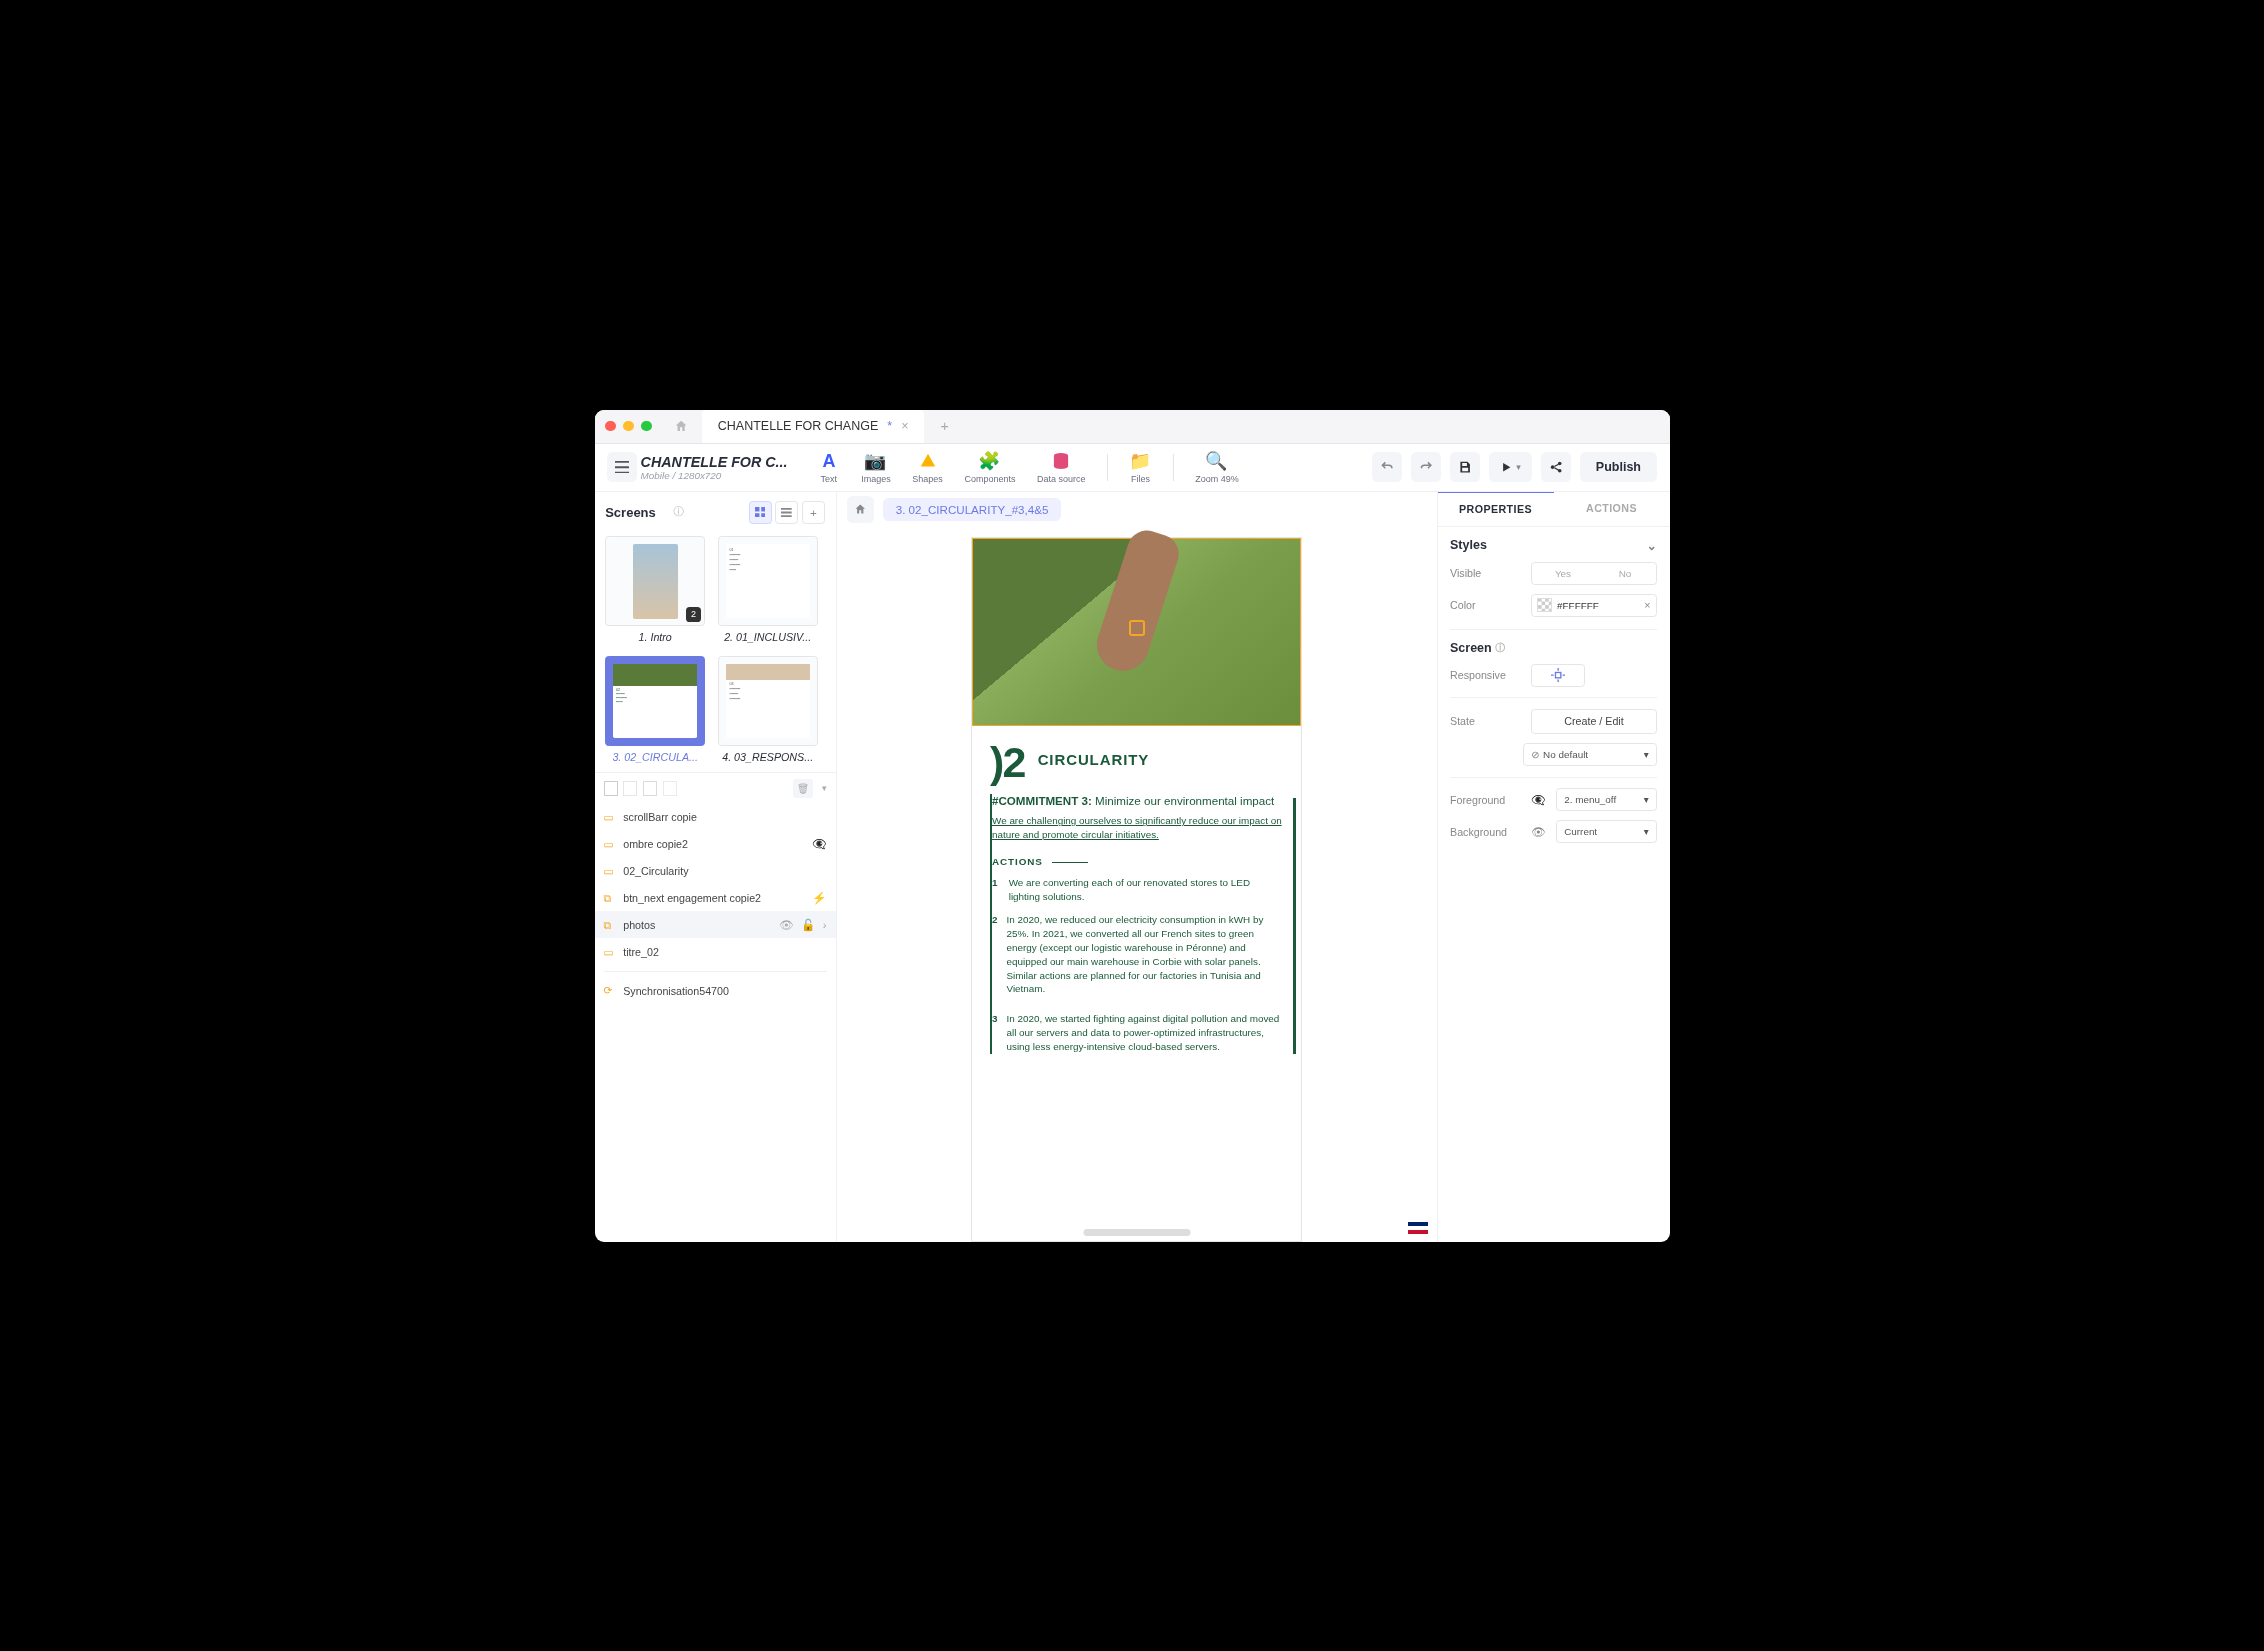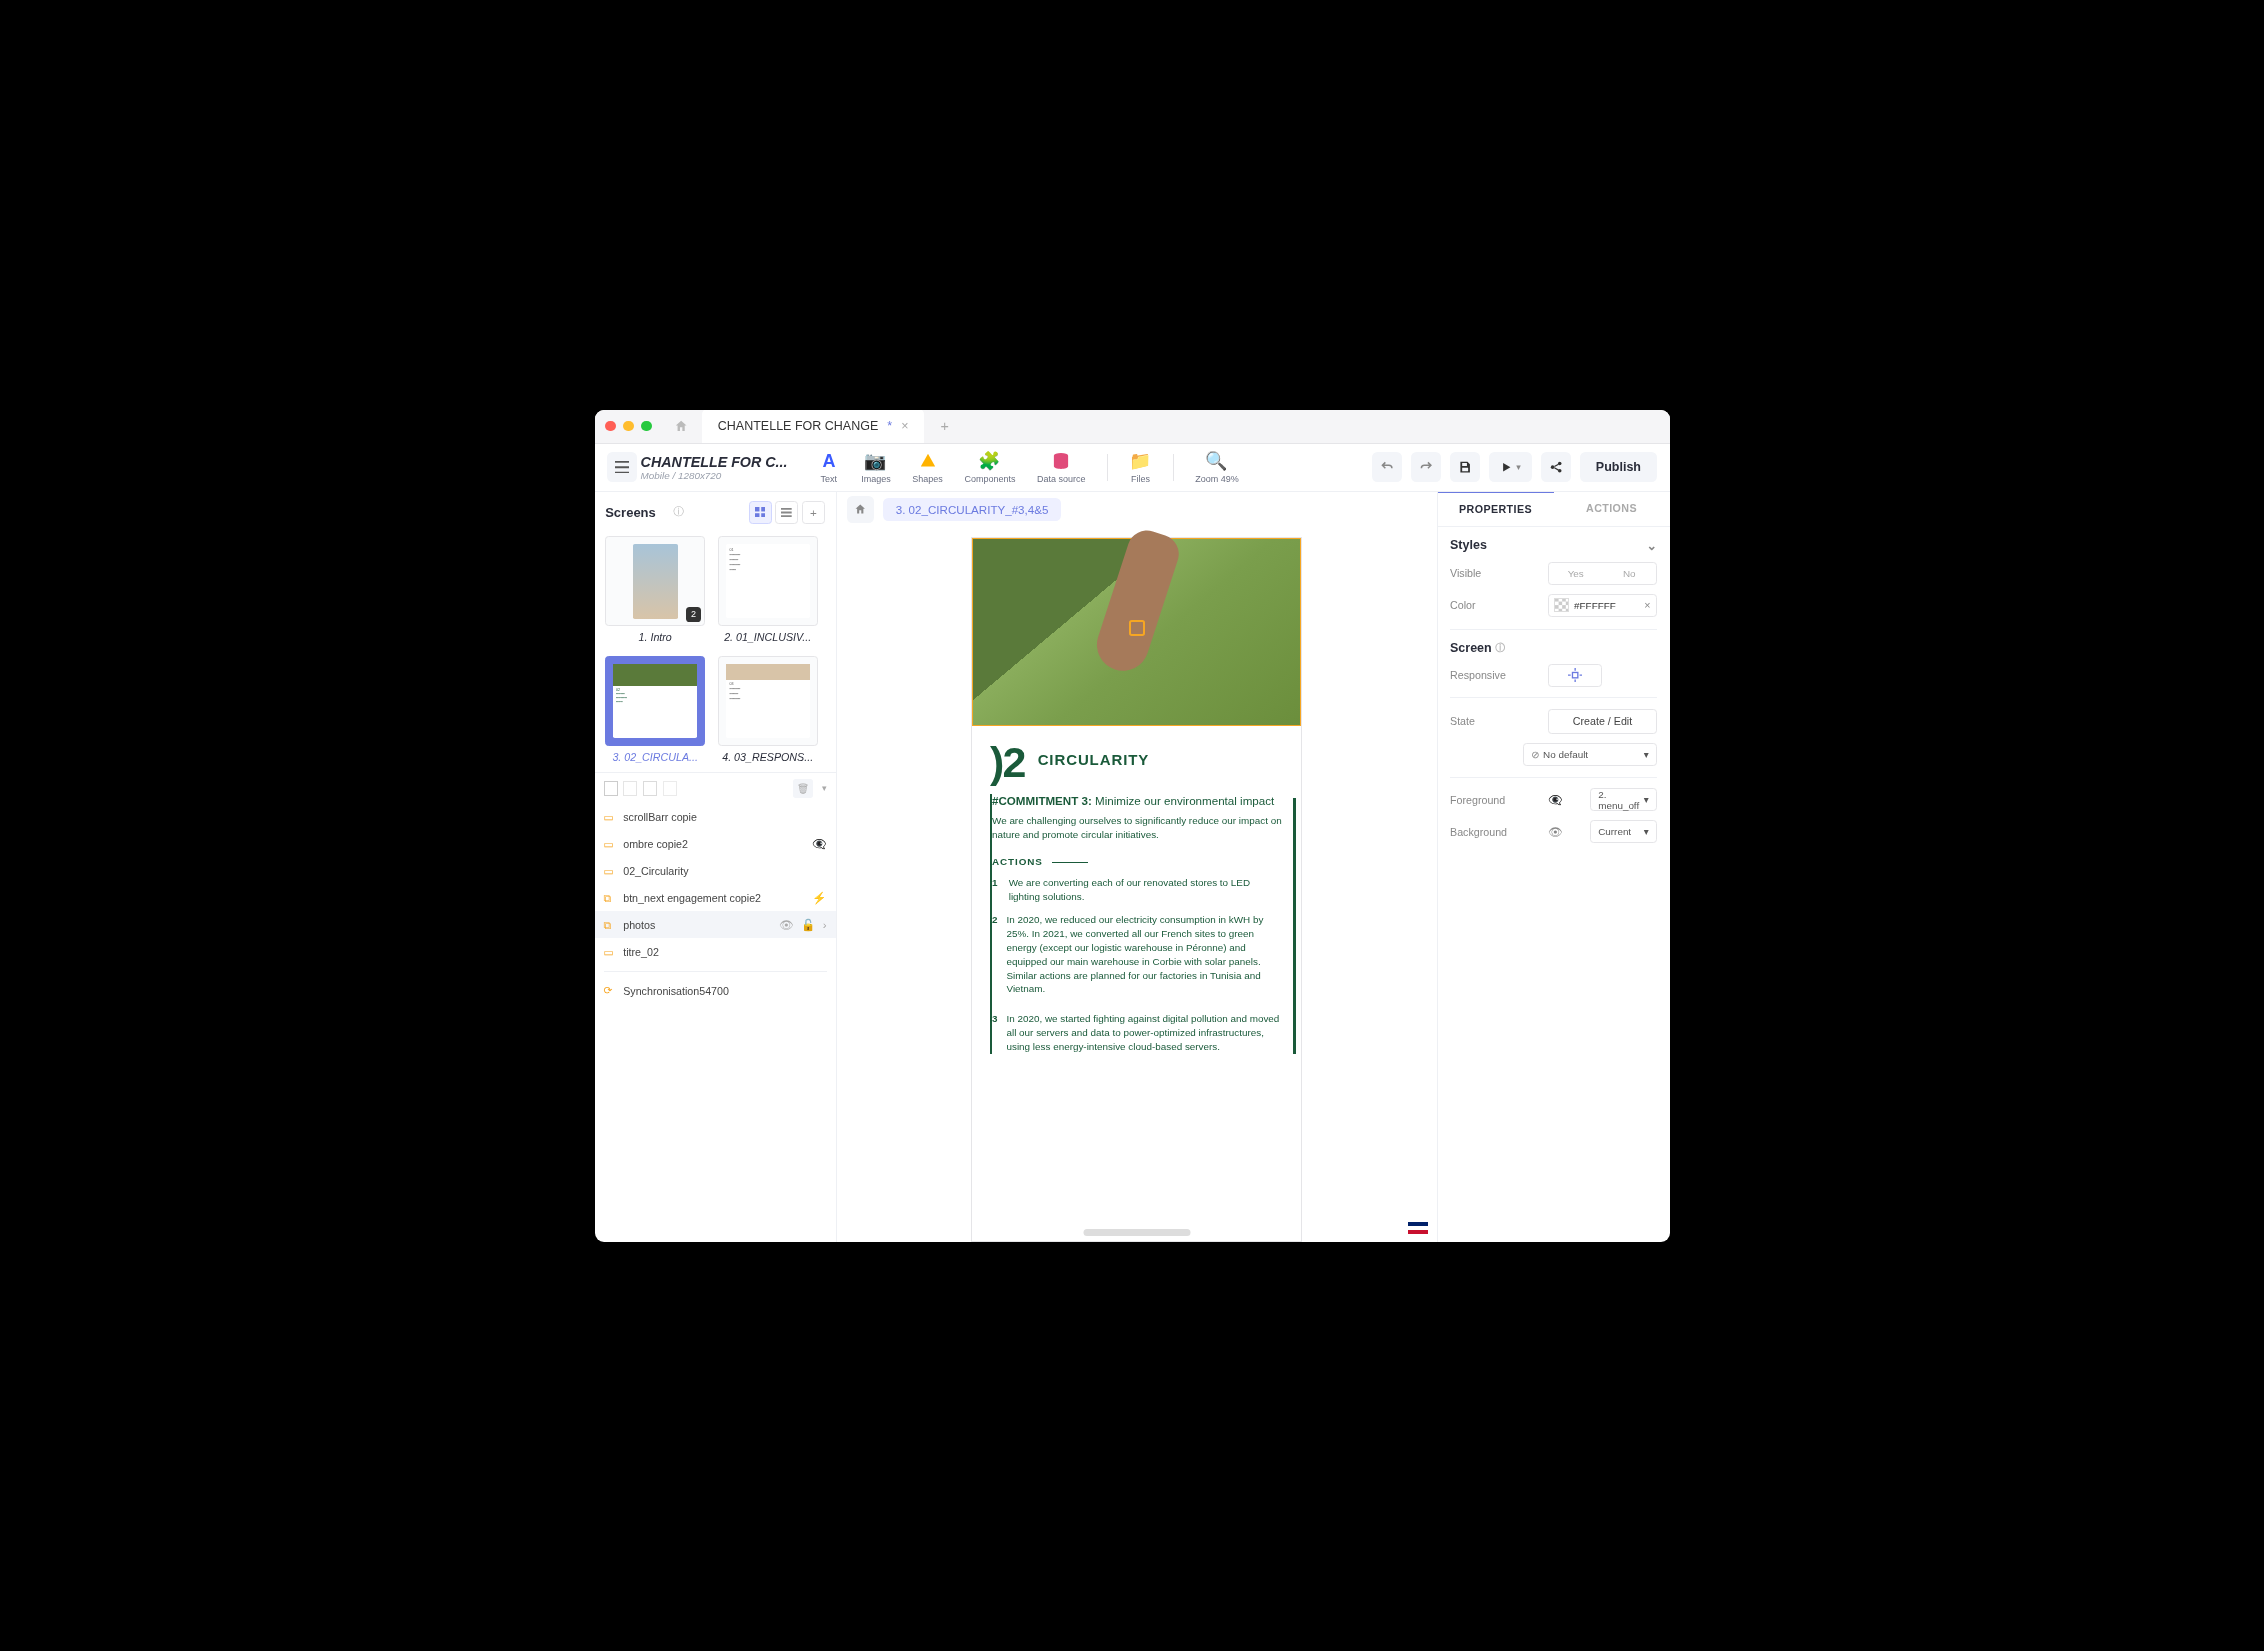--- a/index.html
+++ b/index.html
@@ -72,39 +72,39 @@
 .page { width: 331px; background: #fff; border: 0.9px solid #e5e5e8; }
 .hero { width: 100%; height: 188px; border: 1.8px solid #f6a623; position: relative; background: linear-gradient(140deg,#5a7a3a 0%, #5a7a3a 35%, #8aad5c 35%, #7a9e4c 55%, #6b8e3c 100%); }
 .hero .arm { position:absolute; left:50%; top:-9px; width:52px; height:143px; background:#a67a5a; transform: translateX(-50%) rotate(18deg); border-radius: 27px 27px 36px 36px; }
 .hero .handle { position:absolute; left:50%; top:48%; transform:translate(-50%,-50%); width:16px; height:16px; border:2.7px solid #f6a623; border-radius:2.7px; }
 .content { padding: 12.5px 18px 9px; position: relative; }
 .bignum { font-size: 43px; font-weight: 800; color: #1a5a3a; letter-spacing: -1.8px; display: inline-block; }
 .secttitle { font-size: 15px; font-weight: 800; color: #1a5a3a; letter-spacing: 0.9px; display: inline-block; margin-left: 9px; vertical-align: 12.5px; }
 .greenbar { border-left: 2.7px solid #1a5a3a; padding-left: 0; margin-top: 7.2px; }
 .commit { font-size: 11.6px; font-weight: 700; color: #1a5a3a; }
 .commit .light { font-weight: 500; }
-.desc { font-size: 9.9px; color: #1a5a3a; margin-top: 7.2px; line-height: 1.4; }
+.desc { font-size: 9.9px; color: #1a5a3a; margin-top: 7.2px; line-height: 1.4; text-decoration: underline; }
 .actionshdr { font-size: 9.9px; font-weight: 700; color: #1a5a3a; letter-spacing: 0.9px; margin-top: 14.3px; }
 .actionshdr::after { content:""; display:inline-block; width:36px; height:0.9px; background:#1a5a3a; margin-left:9px; vertical-align:middle; }
 .action { display: flex; gap: 9px; margin-top: 9px; font-size: 9.9px; color: #1a5a3a; line-height: 1.4; }
 .action .n { font-weight: 700; width: 9px; }
 .rbar { position: absolute; right: 5.4px; top: 72px; bottom: 9px; width: 2.7px; background: #1a5a3a; }
 .flag { position: absolute; bottom: 7.2px; right: 9px; width: 19.7px; height: 12.5px; background: linear-gradient(180deg,#012169 33%, #fff 33%, #fff 66%, #c8102e 66%); }
 .canvas-scroll { position:absolute; bottom:5.4px; left:50%; transform:translateX(-50%); width:107px; height:7.2px; background:#ddd; border-radius:3.6px; }
 
 
 .right { width: 233px; border-left: 0.9px solid #eef0f4; display: flex; flex-direction: column; }
 .rtabs { display: flex; border-bottom: 0.9px solid #eef0f4; }
 .rtab { flex: 1; text-align: center; padding: 10.7px 0; font-size: 10.7px; font-weight: 700; color: #aaa; cursor: pointer; letter-spacing: 0.4px; }
 .rtab.active { color: #2a2d3a; border-top: 1.8px solid #6b7ae0; }
 .rbody { padding: 10.7px 12.5px; overflow: auto; flex: 1; font-size: 10.7px; }
 .rsect { margin-bottom: 12.5px; }
 .rsect .h { font-weight: 700; font-size: 12.5px; color: #2a2d3a; display: flex; align-items: center; }
 .rsect .h .chev { margin-left: auto; color: #888; }
-.rrow { display: flex; align-items: center; margin-top: 9px; gap: 26px; }
+.rrow { display: flex; align-items: center; margin-top: 9px; gap: 9px; }
 .rrow .lbl { width: 72px; color: #888; font-size: 10.7px; }
 .toggle { flex: 1; display: flex; border: 0.9px solid #e5e5e8; border-radius: 3.6px; overflow: hidden; height: 23px; }
 .toggle div { flex: 1; display: flex; align-items: center; justify-content: center; font-size: 9.9px; color: #aaa; cursor: pointer; }
 .colorfld { flex: 1; display: flex; align-items: center; border: 0.9px solid #e5e5e8; border-radius: 3.6px; height: 23px; padding: 0 5.4px; gap: 5.4px; }
 .swatch { width: 14.3px; height: 14.3px; background: repeating-conic-gradient(#ccc 0 25%, #fff 0 50%) 0/7.2px 7.2px; border: 0.9px solid #ddd; }
 .colorfld .v { flex: 1; font-size: 9.9px; color: #333; }
 .colorfld .x { color: #888; cursor: pointer; }
 .dropdown { flex: 1; display: flex; align-items: center; border: 0.9px solid #e5e5e8; border-radius: 3.6px; height: 23px; padding: 0 7.2px; font-size: 9.9px; color: #555; cursor: pointer; }
 .dropdown .v { flex: 1; }
 .btnwide { flex: 1; height: 25px; border: 0.9px solid #e5e5e8; border-radius: 3.6px; display: flex; align-items: center; justify-content: center; font-size: 10.7px; color: #444; cursor: pointer; }

